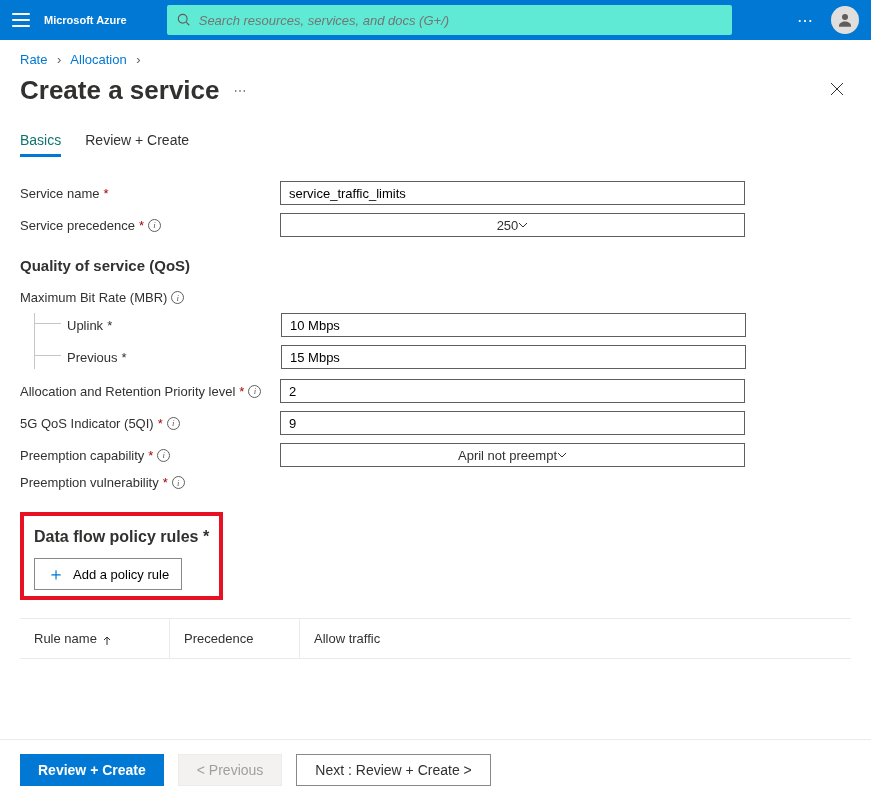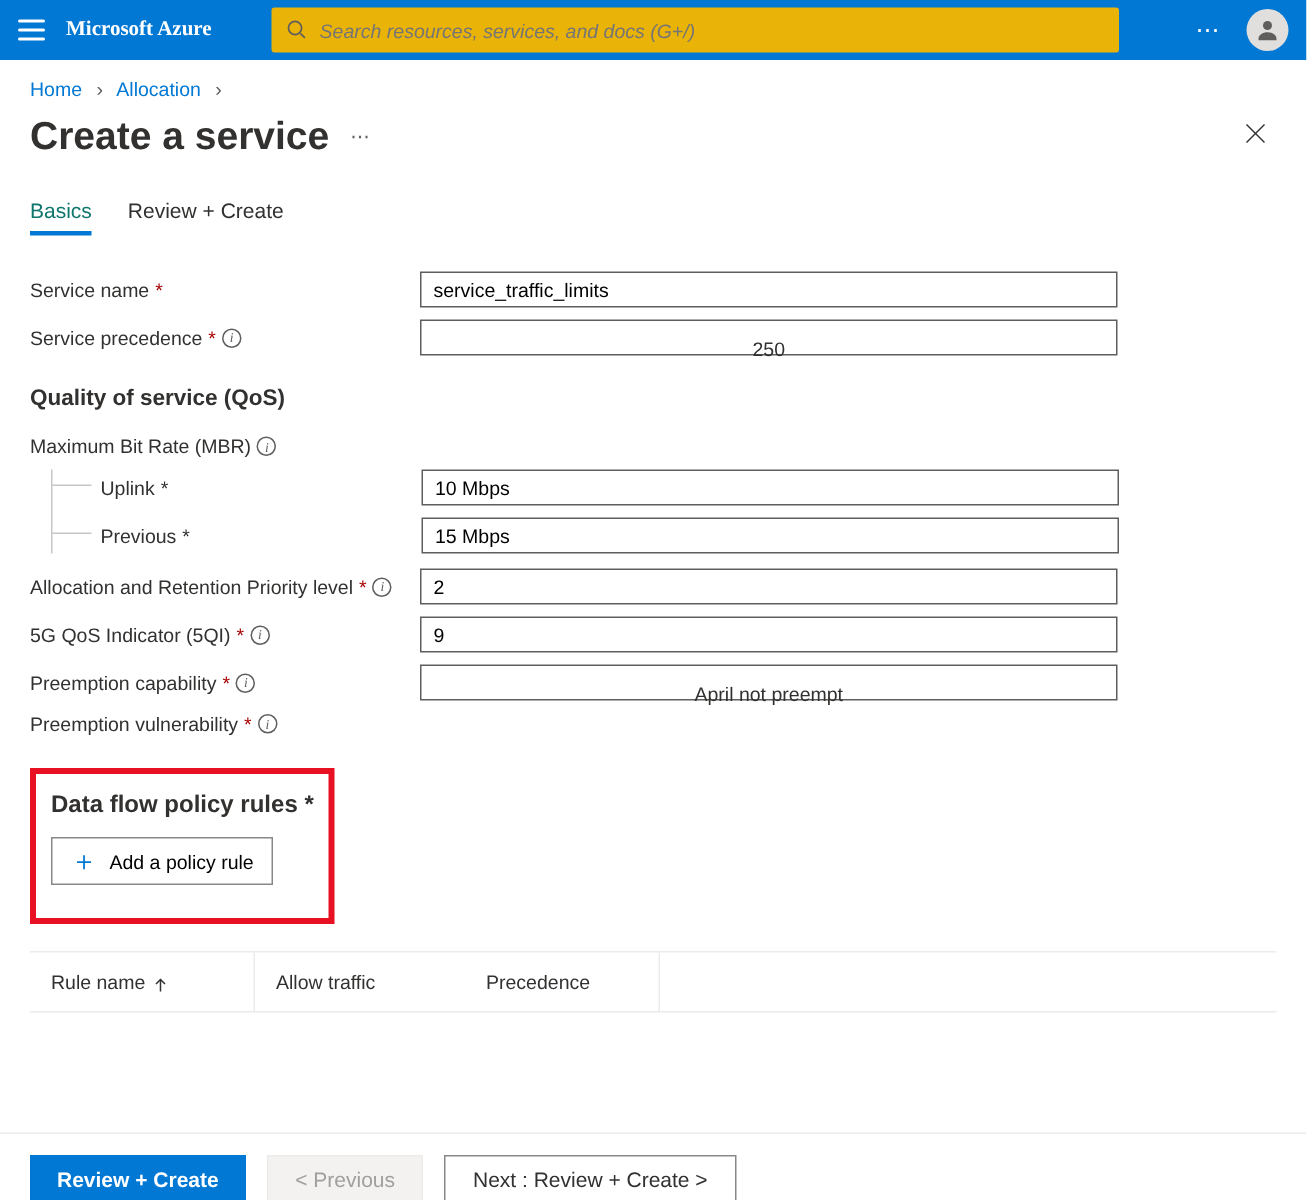--- a/index.html
+++ b/index.html
@@ -1,21 +1,21 @@
 <!DOCTYPE html>
 <html><head>
 <meta charset="utf-8">
 <style>
   * { box-sizing: border-box; margin: 0; padding: 0; font-family: "Segoe UI", Arial, sans-serif; }
   body { background: #ffffff; color: #323130; font-size: 13px; }
   .topbar { background: #0078d4; height: 40px; display: flex; align-items: center; padding: 0 12px; color: #fff; }
   .hamburger { width: 18px; height: 14px; margin-right: 14px; display: flex; flex-direction: column; justify-content: space-between; cursor: pointer; }
   .hamburger span { display: block; height: 2px; background: #fff; border-radius: 1px; }
-  .brand { font-weight: 600; font-size: 14px; margin-right: 40px; white-space: nowrap; font-family: Liberation Serif, serif; }
-  .searchbox { flex: 0 0 565px; background: #eab308; height: 30px; border-radius: 2px; display: flex; align-items: center; padding: 0 10px; color: #605e5c; font-style: italic; }
+  .brand { font-weight: 600; font-size: 11px; margin-right: 40px; white-space: nowrap; }
+  .searchbox { flex: 0 0 565px; background: #5eead4; height: 30px; border-radius: 2px; display: flex; align-items: center; padding: 0 10px; color: #605e5c; font-style: italic; }
   .searchbox svg { margin-right: 8px; flex-shrink: 0; }
   .searchbox input { border:none; background:transparent; flex:1; font-style: italic; font-size:13px; outline:none; color:#605e5c;}
   .top-right { margin-left: auto; display: flex; align-items: center; gap: 16px; }
   .ellipsis { color: #fff; font-size: 16px; letter-spacing: 2px; cursor:pointer; }
   .avatar { width:28px; height:28px; border-radius:50%; background:#e1dfdd; display:flex; align-items:center; justify-content:center; }
   .avatar svg { fill:#605e5c; }
 
   .breadcrumbs { padding: 12px 20px 8px; font-size: 13px; }
   .breadcrumbs a { color: #0078d4; text-decoration: none; }
   .breadcrumbs .sep { color: #605e5c; padding: 0 6px; }
@@ -28,31 +28,31 @@
   .tabs { display:flex; gap:24px; padding: 0 20px; border-bottom: none; margin-bottom: 24px;}
   .tab { padding: 6px 0; font-size: 14px; color:#323130; cursor:pointer; border-bottom: 3px solid transparent; }
   .tab.active { border-bottom-color:#0078d4; font-weight:400; color:#0f766e; }
 
   .form-area { padding: 0 20px 40px; }
   .row { display:flex; align-items:center; margin-bottom: 8px; }
   .row .label { width: 260px; flex-shrink:0; display:flex; align-items:center; gap:4px; }
   .row .label .req { color:#a80000; }
   .info-icon { width:13px; height:13px; border:1px solid #605e5c; border-radius:50%; display:inline-flex; align-items:center; justify-content:center; font-size:9px; color:#605e5c; font-style: italic; font-family: Georgia, serif; cursor:pointer;}
   .row input[type=text], .row .select { flex:1; max-width:465px; border:1px solid #605e5c; height:24px; padding:11px 8px; font-size:13px; background:#fff; }
-  .row .select { display:flex; align-items:center; justify-content:flex-start; cursor:pointer;flex-direction:column; }
+  .row .select { display:flex; align-items:center; justify-content:center; cursor:pointer; }
   .chev { width:10px; height:10px; }
 
   .section-h { font-weight:700; font-size:15px; margin: 20px 0 16px; }
   .tree-indent { margin-left: 14px; border-left:1px solid #c8c6c4; padding-left: 0; }
   .tree-row { display:flex; align-items:center; margin-bottom:8px; }
   .tree-row .branch { width:26px; border-bottom:1px solid #c8c6c4; position:relative; top:-2px; margin-right:6px;}
   .tree-row .label { width: 214px; flex-shrink:0; display:flex; align-items:flex-start; gap:4px;}
   .tree-row input { flex:1; max-width:465px; border:1px solid #605e5c; height:24px; padding:0 8px; font-size:13px;}
 
-  .highlight-box { border:4px solid #e81123; padding:12px 10px 22px; display:inline-block; margin-top:14px;}
+  .highlight-box { border:4px solid #e81123; padding:12px 10px 6px; display:inline-block; margin-top:14px;}
   .section-h2 { font-weight:700; font-size:16px; margin-bottom:12px;}
   .add-btn { border:1px solid #8a8886; background:#fff; height:32px; padding:0 12px; display:inline-flex; align-items:center; gap:8px; cursor:pointer; font-size:13px;}
   .plus { color:#0078d4; font-size:18px; font-weight:300; line-height:1;}
 
   .grid-head { display:flex; margin-top:18px; border-bottom:1px solid #edebe9; border-top:1px solid #edebe9;}
   .grid-head .col { padding:12px 14px; font-size:13px; color:#323130; border-right:1px solid #edebe9;}
   .grid-head .col.sortable { display:flex; align-items:flex-end; gap:6px; cursor:pointer;}
 
   .footer { border-top:1px solid #edebe9; padding:14px 20px; display:flex; gap:14px; margin-top:40px;}
   .btn { height:32px; padding:0 18px; font-size:14px; border:none; cursor:pointer; }
@@ -82,21 +82,21 @@
     <div class="avatar">
       <svg width="18" height="18" viewBox="0 0 24 24">
           <circle cx="12" cy="8" r="4"></circle>
           <path d="M4 20c0-4 4-6 8-6s8 2 8 6v1H4z"></path>
         </svg>
     </div>
   </div>
 </div>
 
 <div class="breadcrumbs">
-  <a href="#">Home</a>
+  <a href="#">Rate</a>
   <span class="sep">›</span>
   <a href="#">Allocation</a>
   <span class="sep">›</span>
 </div>
 
 <div class="page-header">
   <h1 class="page-title">Create a service</h1>
   <span class="page-ell">⋯</span>
   <div class="close-btn">
     <svg width="16" height="16" viewBox="0 0 16 16">
@@ -227,22 +227,22 @@
 
   
   <div class="grid-head">
     <div class="col sortable" style="width:150px;">
       <span>Rule name</span>
       <svg width="8" height="10" viewBox="0 0 8 10">
           <line x1="4" y1="1" x2="4" y2="9" stroke="#323130" stroke-width="1"></line>
           <polyline points="1,4 4,1 7,4" fill="none" stroke="#323130" stroke-width="1"></polyline>
         </svg>
     </div>
+    <div class="col" style="width:130px;">Precedence</div>
     <div class="col" style="width:140px; border-right:none;">Allow traffic</div>
-    <div class="col" style="width:130px;">Precedence</div>
   </div>
 
 </div>
 
 <div class="footer">
   <button class="btn primary">Review + Create</button>
   <button class="btn secondary">&lt; Previous</button>
   <button class="btn outline">Next : Review + Create &gt;</button>
 </div>
 

